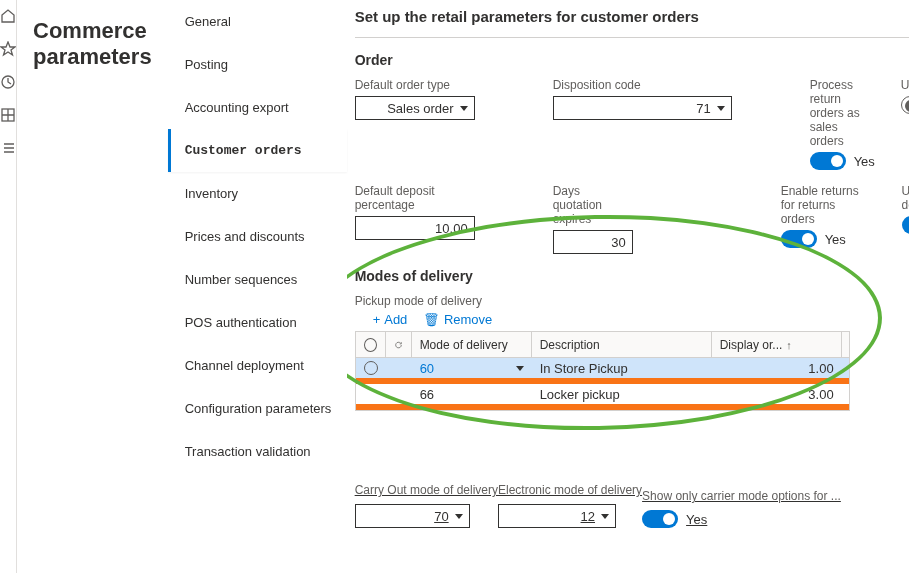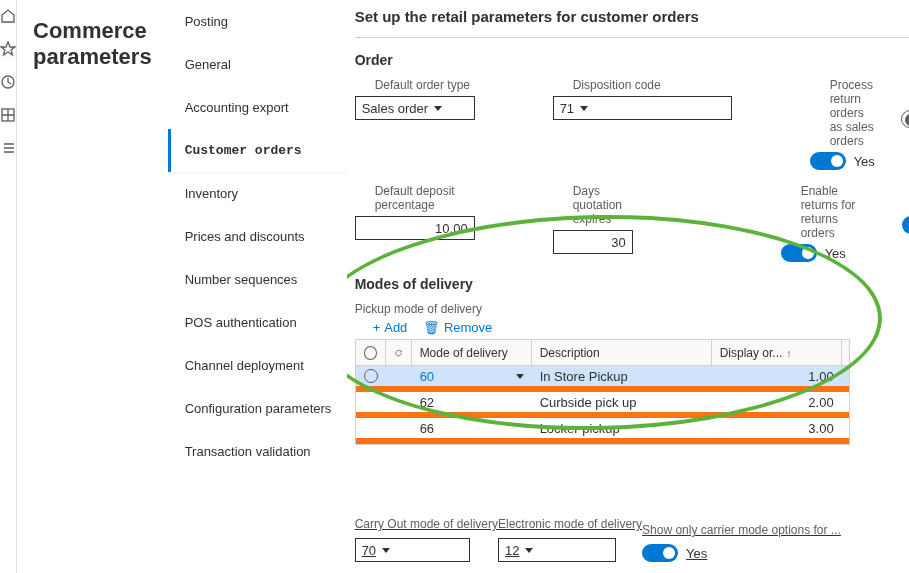--- a/index.html
+++ b/index.html
@@ -12,22 +12,22 @@
 .body { flex: 1; display: flex; }
 .sidenav { width: 195px; padding-left: 16px; }
 .sidenav-item { padding: 14px 12px 14px 14px; font-size: 13px; color: #323130; cursor: pointer; border-left: 3px solid transparent; }
 .sidenav-item.active { border-left-color: #0078d4; font-weight: 600; background: #fff; box-shadow: 0 1px 2px rgba(0,0,0,0.05); font-family: Liberation Mono, monospace; }
 .content { flex: 1; padding: 8px 0 0 8px; position: relative; overflow: hidden; }
 .section-title { font-size: 15px; font-weight: 600; margin-bottom: 12px; }
 .hr { border: none; border-top: 1px solid #d2d0ce; margin-bottom: 14px; width: 100%; }
 .h2 { font-size: 14px; font-weight: 600; margin-bottom: 10px; }
 .row { display: flex; gap: 26px; margin-bottom: 14px; }
 .field { display: flex; flex-direction: column; gap: 4px; }
-.label { font-size: 12px; color: #605e5c; margin-left: 20px; }
-.select, .input { border: 1px solid #323130; height: 24px; font-size: 13px; padding: 0 6px; background: #fff; display: flex; align-items: center; justify-content: flex-start; gap: 6px; }
+.label { font-size: 12px; color: #605e5c; }
+.select, .input { border: 1px solid #323130; height: 24px; font-size: 13px; padding: 0 6px; background: #fff; display: flex; align-items: center; justify-content: flex-end; gap: 6px; }
 .select { width: 120px; }
 .input { width: 120px; justify-content: flex-end; }
 .chev { width:0;height:0;border-left:4px solid transparent;border-right:4px solid transparent;border-top:5px solid #323130; }
 .toggle-row { display: flex; align-items: center; gap: 8px; }
 .toggle { width: 36px; height: 18px; border-radius: 9px; position: relative; }
 .toggle.on { background: #0078d4; }
 .toggle.off { background: #fff; border:1px solid #605e5c; }
 .knob { position: absolute; width: 12px; height: 12px; border-radius: 50%; top: 3px; }
 .toggle.on .knob { background: #fff; right: 3px; }
 .toggle.off .knob { background: #605e5c; left: 3px; }
@@ -74,22 +74,22 @@
           <path d="M2 8h12M8 2v12"></path>
         </svg></span>
     <span><svg viewBox="0 0 16 16">
           <path d="M4 4h10M4 8h10M4 12h10M2 4h0M2 8h0M2 12h0"></path>
         </svg></span>
   </div>
   <div class="main">
     <div class="title">Commerce parameters</div>
     <div class="body">
       <div class="sidenav">
+        <div class="sidenav-item">General</div>
         <div class="sidenav-item">Posting</div>
-        <div class="sidenav-item">General</div>
         <div class="sidenav-item">Accounting export</div>
         <div class="sidenav-item active">Customer orders</div>
         <div class="sidenav-item">Inventory</div>
         <div class="sidenav-item">Prices and discounts</div>
         <div class="sidenav-item">Number sequences</div>
         <div class="sidenav-item">POS authentication</div>
         <div class="sidenav-item">Channel deployment</div>
         <div class="sidenav-item">Configuration parameters</div>
         <div class="sidenav-item">Transaction validation</div>
       </div>
@@ -203,27 +203,20 @@
             <div class="gc mode">
                 <span>60</span>
                 <span class="chev"></span>
               </div>
             <div class="gc desc">In Store Pickup</div>
             <div class="gc ord">1.00</div>
           </div>
           <div class="grow plain">
             <div class="gc sel"></div>
               <div class="gc ref"></div>
-            <div class="gc mode">62</div>
-            <div class="gc desc">Curbside pick up</div>
-            <div class="gc ord">2.00</div>
-          </div>
-          <div class="grow plain">
-            <div class="gc sel"></div>
-              <div class="gc ref"></div>
             <div class="gc mode">66</div>
             <div class="gc desc">Locker pickup</div>
             <div class="gc ord">3.00</div>
           </div>
         </div>
 
         <div class="bottom-row">
           <div class="field">
             <div class="sublabel">Carry Out mode of delivery</div>
             <div class="select" style="width:115px">

